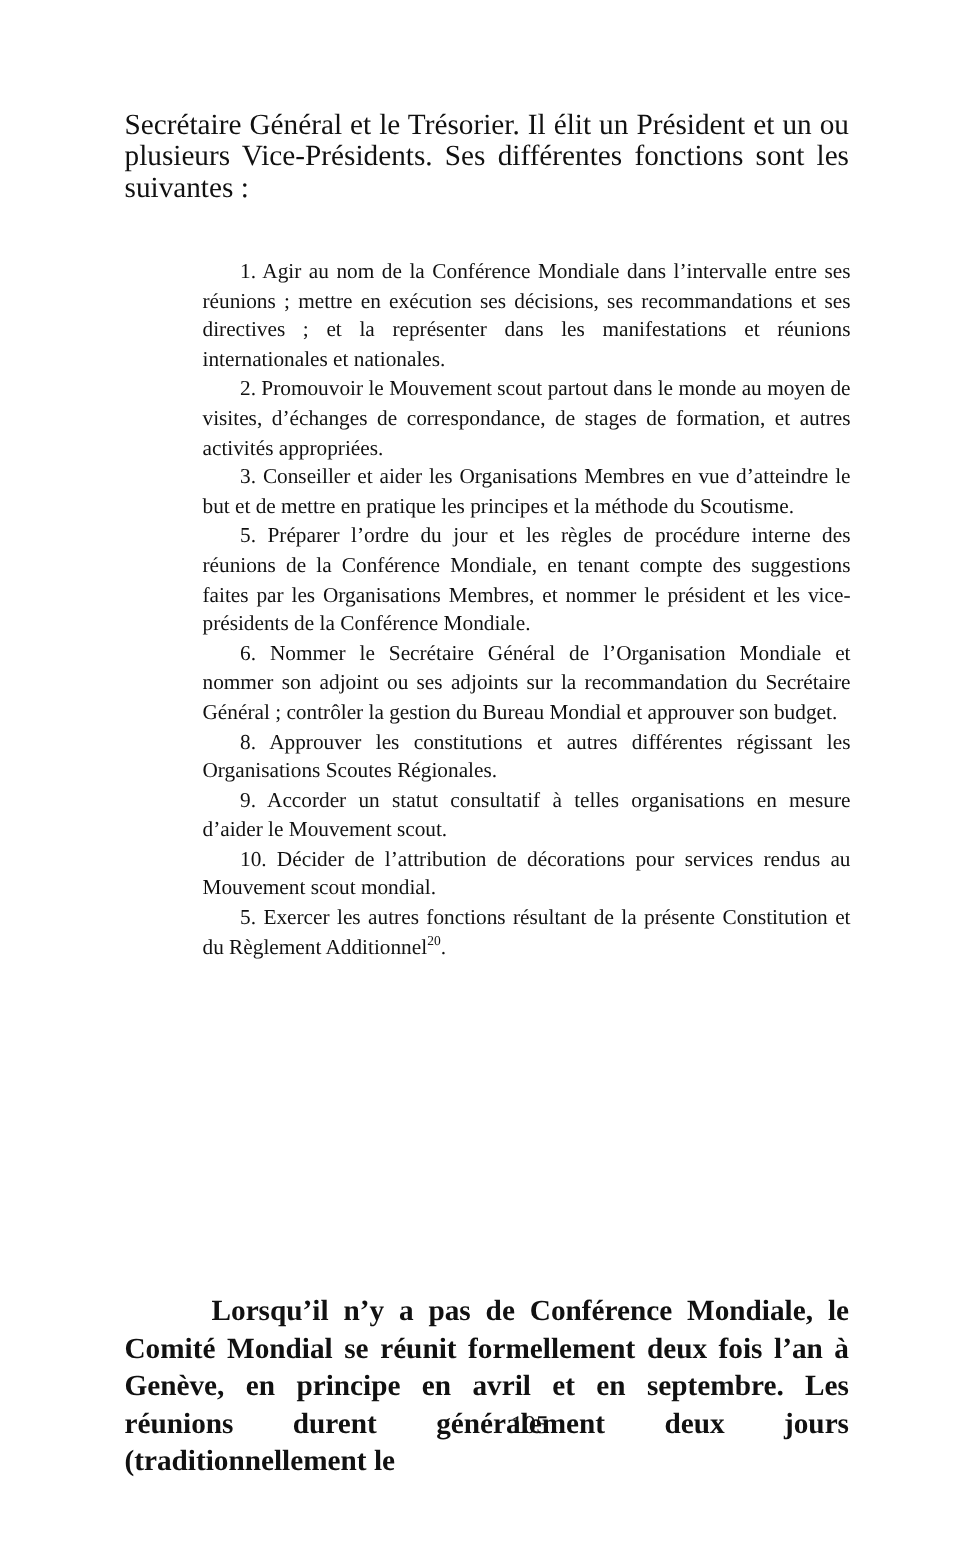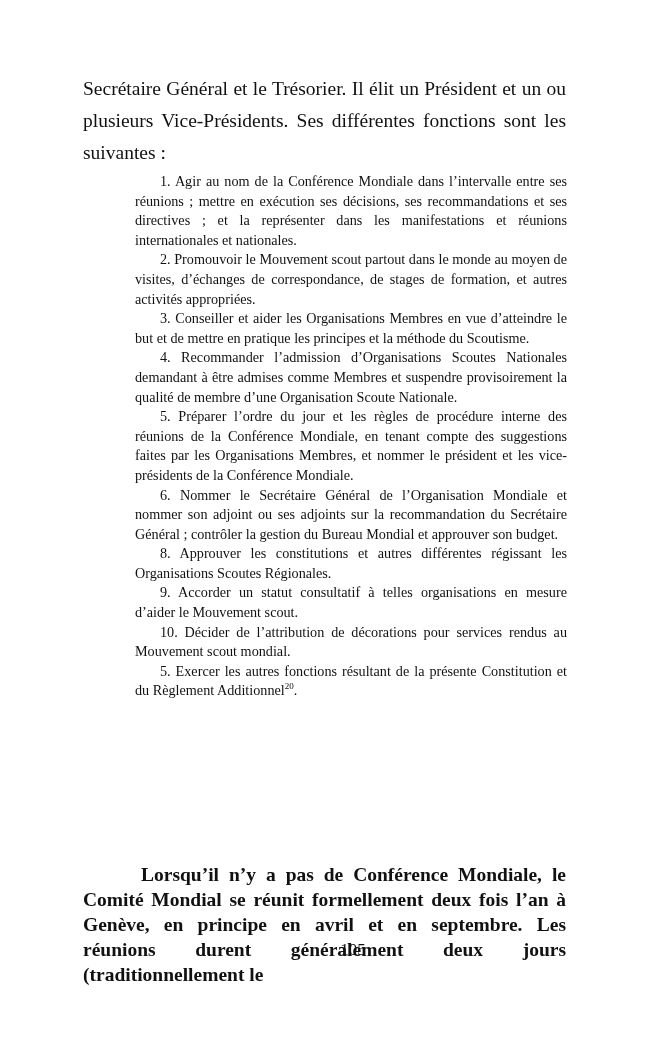--- a/index.html
+++ b/index.html
@@ -1,35 +1,34 @@
 <!DOCTYPE html>
 <html><head>
 <meta charset="utf-8">
 <style>
   html, body { margin: 0; padding: 0; background: #ffffff; }
   body { width: 650px; height: 1037px; position: relative; overflow: hidden; color: #111; font-family: "Liberation Serif", serif; }
   .page { position: absolute; left: 0; top: 0; width: 650px; height: 1037px; }
-  .intro { position: absolute; left: 83px; top: 53px; width: 483px; font-size: 19.5px; line-height: 32px; text-align: justify; }
+  .intro { position: absolute; left: 83px; top: 53px; width: 483px; font-size: 19.5px; line-height: 21px; text-align: justify; }
   .list { position: absolute; left: 135px; top: 172px; width: 432px; font-size: 14.2px; line-height: 19.6px; text-align: justify; }
   .item { text-indent: 25px; margin: 0; }
   sup { font-size: 9px; line-height: 0; vertical-align: super; font-family: Liberation Serif, serif; }
   .closing { position: absolute; left: 83px; top: 842px; width: 483px; font-size: 19.5px; line-height: 25px; text-align: justify; text-indent: 58px; font-weight: bold; }
   .pagenum { position: absolute; left: 0; width: 650px; top: 940px; text-align: center; font-size: 17px; margin-left: 28px; }
 </style>
 </head>
 <body>
 
 <div class="page">
   <p class="intro">Secrétaire Général et le Trésorier. Il élit un Président et un ou plusieurs Vice-Présidents. Ses différentes fonctions sont les suivantes :</p>
 
   <div class="list">
     <p class="item"><span>1.</span> <span>Agir au nom de la Conférence Mondiale dans l’intervalle entre ses réunions ; mettre en exécution ses décisions, ses recommandations et ses directives ; et la représenter dans les manifestations et réunions internationales et nationales.</span></p>
     <p class="item"><span>2.</span> <span>Promouvoir le Mouvement scout partout dans le monde au moyen de visites, d’échanges de correspondance, de stages de formation, et autres activités appropriées.</span></p>
     <p class="item"><span>3.</span> <span>Conseiller et aider les Organisations Membres en vue d’atteindre le but et de mettre en pratique les principes et la méthode du Scoutisme.</span></p>
-    <p class="item"><span>4.</span> <span>Recommander l’admission d’Organisations Scoutes Nationales demandant à être admises comme Membres et suspendre provisoirement la qualité de membre d’une Organisation Scoute Nationale.</span></p>
     <p class="item"><span>5.</span> <span>Préparer l’ordre du jour et les règles de procédure interne des réunions de la Conférence Mondiale, en tenant compte des suggestions faites par les Organisations Membres, et nommer le président et les vice-présidents de la Conférence Mondiale.</span></p>
     <p class="item"><span>6.</span> <span>Nommer le Secrétaire Général de l’Organisation Mondiale et nommer son adjoint ou ses adjoints sur la recommandation du Secrétaire Général ; contrôler la gestion du Bureau Mondial et approuver son budget.</span></p>
     <p class="item"><span>8.</span> <span>Approuver les constitutions et autres différentes régissant les Organisations Scoutes Régionales.</span></p>
     <p class="item"><span>9.</span> <span>Accorder un statut consultatif à telles organisations en mesure d’aider le Mouvement scout.</span></p>
     <p class="item"><span>10.</span> <span>Décider de l’attribution de décorations pour services rendus au Mouvement scout mondial.</span></p>
     <p class="item"><span>5.</span> <span>Exercer les autres fonctions résultant de la présente Constitution et du Règlement Additionnel</span><sup>20</sup><span>.</span></p>
   </div>
 
   <p class="closing">Lorsqu’il n’y a pas de Conférence Mondiale, le Comité Mondial se réunit formellement deux fois l’an à Genève, en principe en avril et en septembre. Les réunions durent généralement deux jours (traditionnellement le</p>
 

